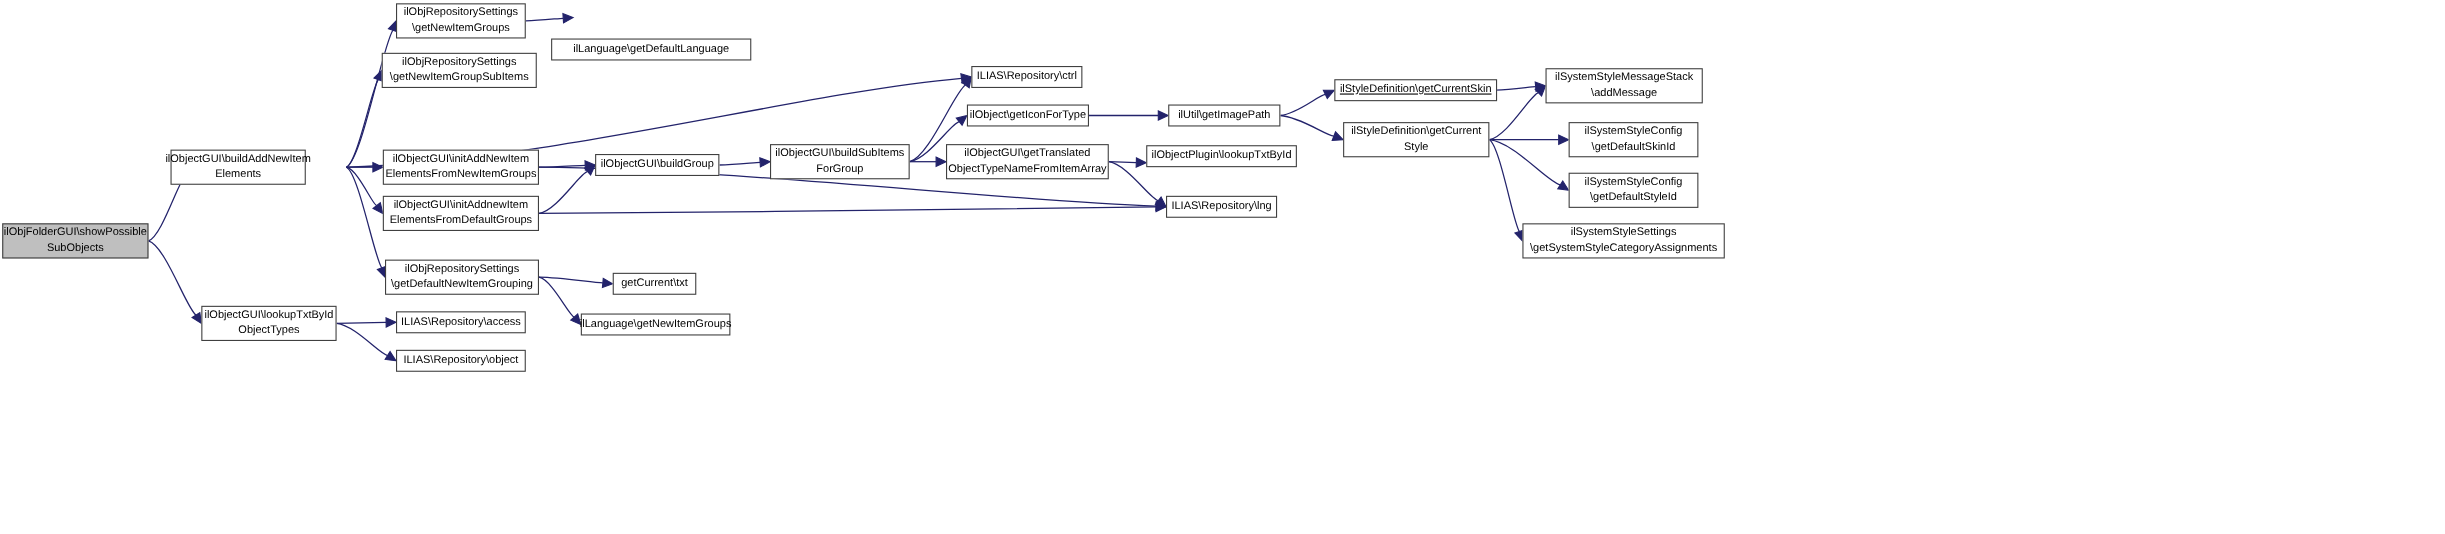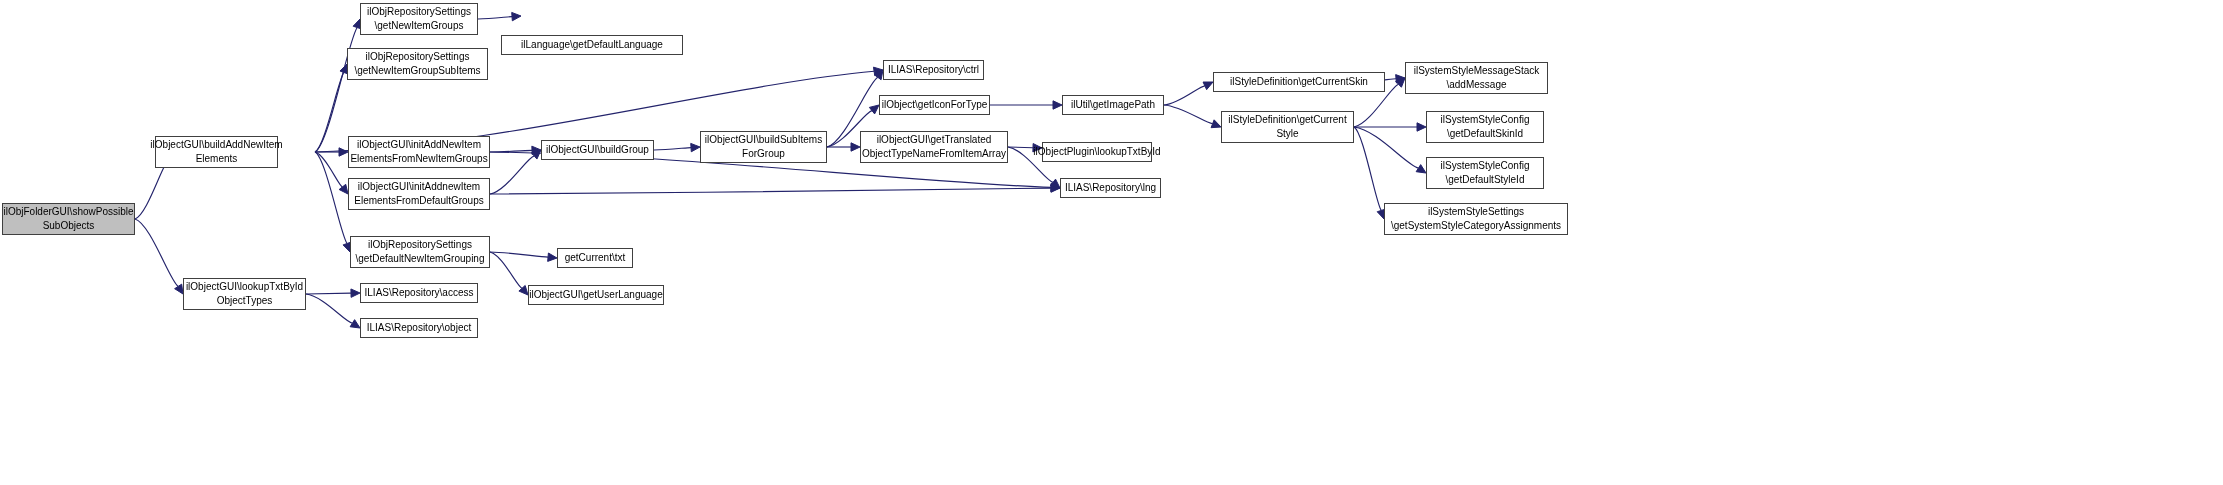--- a/index.html
+++ b/index.html
@@ -160,31 +160,31 @@
 ElementsFromNewItemGroups</div>
       <div class="node" style="left: 348px; top: 178px; width: 142px; height: 32px;">ilObjectGUI\initAddnewItem
 ElementsFromDefaultGroups</div>
       <div class="node" style="left: 350px; top: 236px; width: 140px; height: 32px;">ilObjRepositorySettings
 \getDefaultNewItemGrouping</div>
       <div class="node" style="left: 360px; top: 283px; width: 118px; height: 20px;">ILIAS\Repository\access</div>
       <div class="node" style="left: 360px; top: 318px; width: 118px; height: 20px;">ILIAS\Repository\object</div>
       <div class="node" style="left: 501px; top: 6px; width: 182px; height: 20px; margin-top: 29px;">ilLanguage\getDefaultLanguage</div>
       <div class="node" style="left: 541px; top: 140px; width: 113px; height: 20px; text-align: right;">ilObjectGUI\buildGroup</div>
       <div class="node" style="left: 557px; top: 248px; width: 76px; height: 20px;">getCurrent\txt</div>
-      <div class="node" style="left: 528px; top: 285px; width: 136px; height: 20px;">ilObjectGUI\getUserLanguage</div>
+      <div class="node" style="left: 528px; top: 285px; width: 136px; height: 20px;">ilLanguage\getNewItemGroups</div>
       <div class="node" style="left: 700px; top: 131px; width: 127px; height: 32px;">ilObjectGUI\buildSubItems
 ForGroup</div>
       <div class="node" style="left: 883px; top: 60px; width: 101px; height: 20px;">ILIAS\Repository\ctrl</div>
       <div class="node" style="left: 879px; top: 95px; width: 111px; height: 20px;">ilObject\getIconForType</div>
       <div class="node" style="left: 860px; top: 131px; width: 148px; height: 32px;">ilObjectGUI\getTranslated
 ObjectTypeNameFromItemArray</div>
-      <div class="node" style="left: 1042px; top: 142px; width: 110px; height: 20px;">ilObjectPlugin\lookupTxtById</div>
+      <div class="node" style="left: 1042px; top: 132px; width: 137px; height: 20px;">ilObjectPlugin\lookupTxtById</div>
       <div class="node" style="left: 1060px; top: 178px; width: 101px; height: 20px;">ILIAS\Repository\lng</div>
       <div class="node" style="left: 1062px; top: 95px; width: 102px; height: 20px;">ilUtil\getImagePath</div>
-      <div class="node" style="left: 1213px; top: 72px; width: 172px; height: 20px;">ilStyleDefinition\getCurrentSkin</div>
+      <div class="node" style="left: 1213px; top: 72px; width: 148px; height: 20px; text-decoration: underline;">ilStyleDefinition\getCurrentSkin</div>
       <div class="node" style="left: 1221px; top: 111px; width: 133px; height: 32px;">ilStyleDefinition\getCurrent
 Style</div>
       <div class="node" style="left: 1405px; top: 62px; width: 143px; height: 32px;">ilSystemStyleMessageStack
 \addMessage</div>
       <div class="node" style="left: 1426px; top: 111px; width: 118px; height: 32px;">ilSystemStyleConfig
 \getDefaultSkinId</div>
       <div class="node" style="left: 1426px; top: 157px; width: 118px; height: 32px;">ilSystemStyleConfig
 \getDefaultStyleId</div>
       <div class="node" style="left: 1384px; top: 203px; width: 184px; height: 32px;">ilSystemStyleSettings
 \getSystemStyleCategoryAssignments</div>

